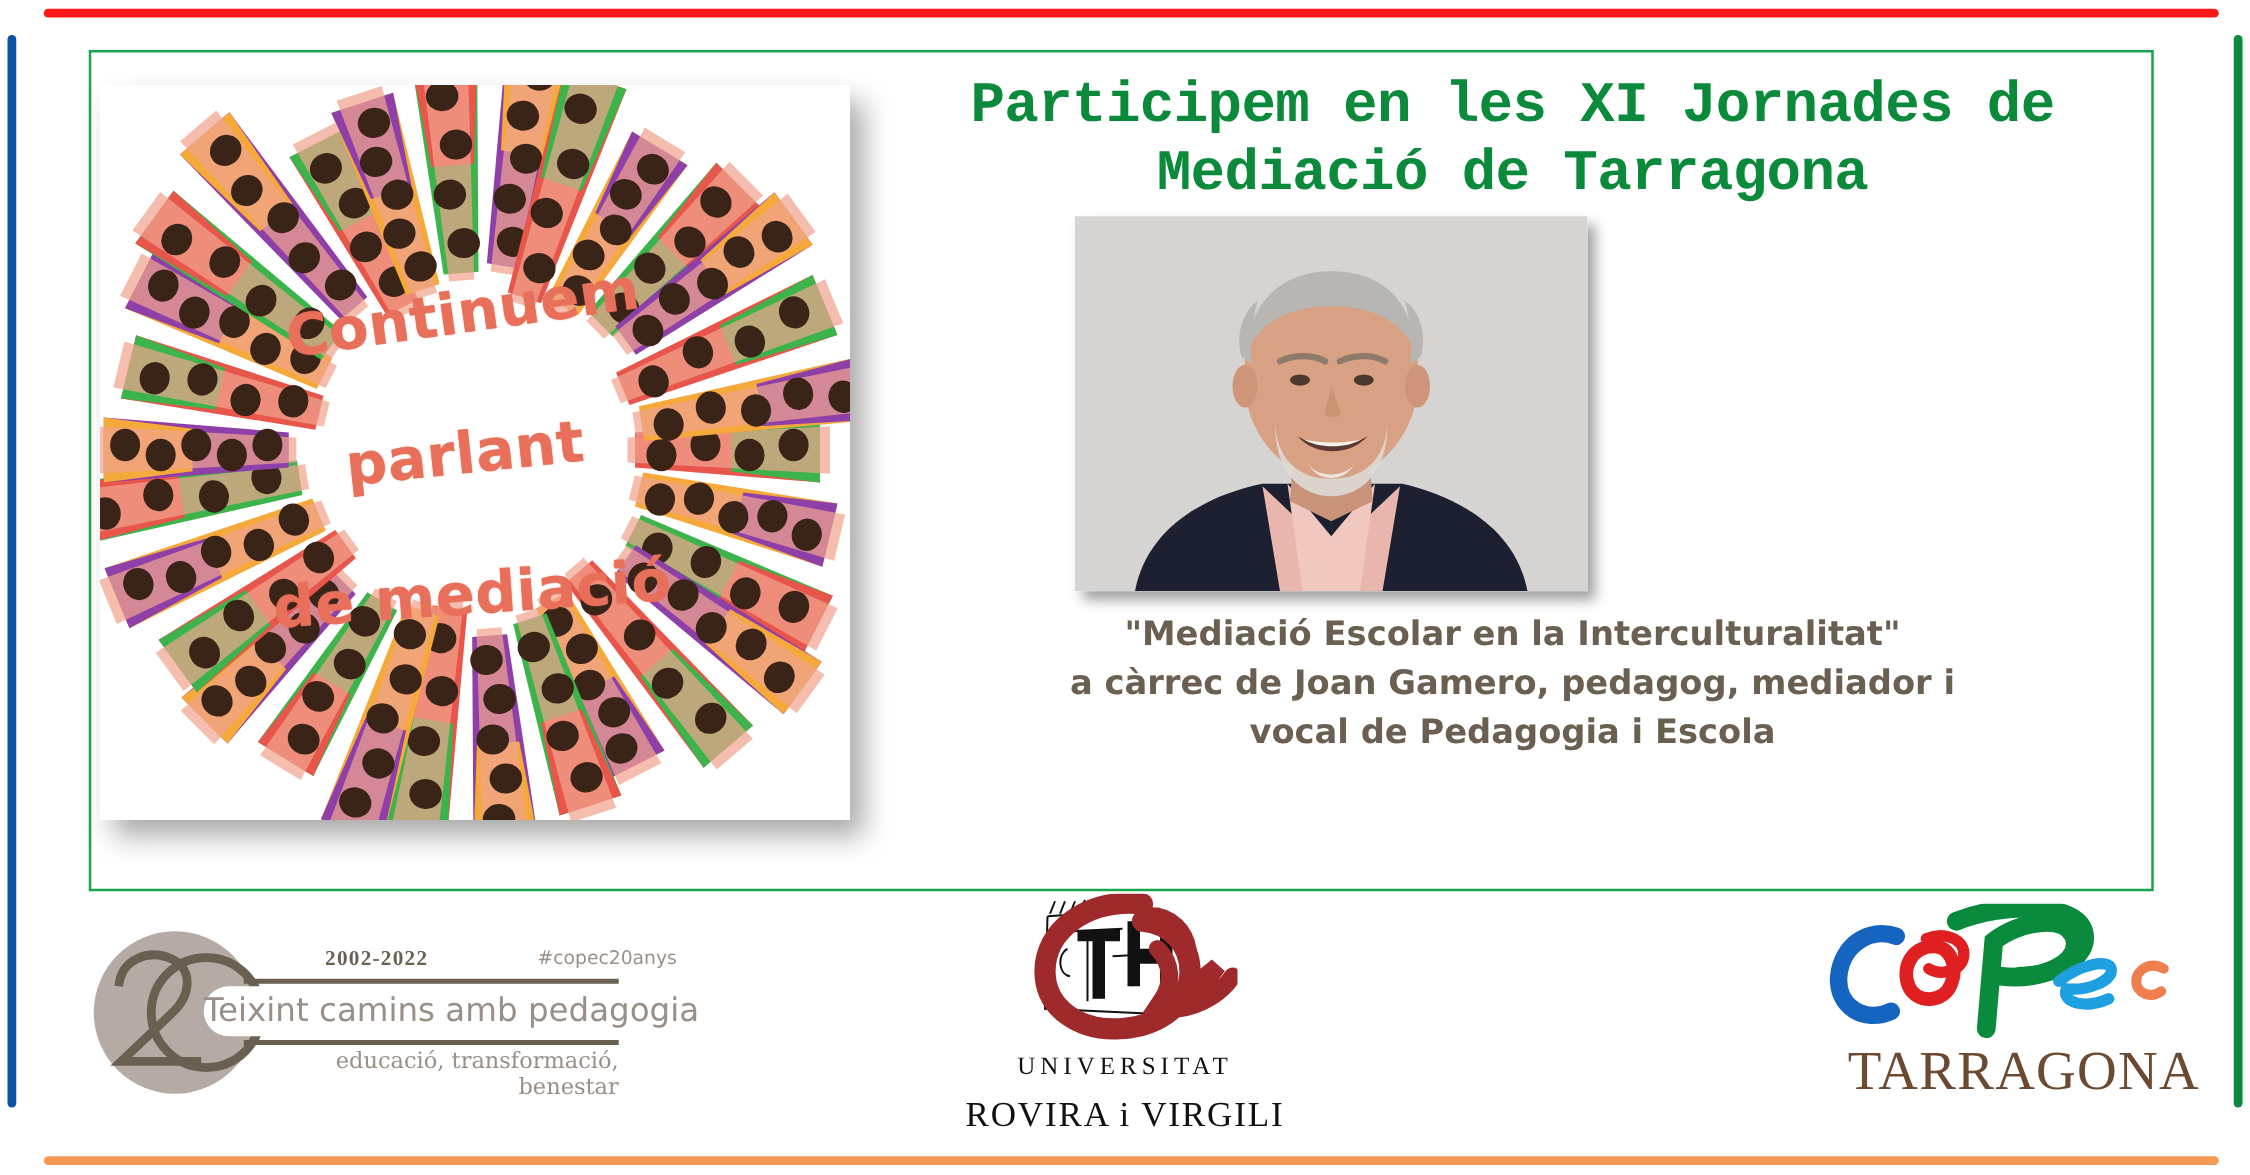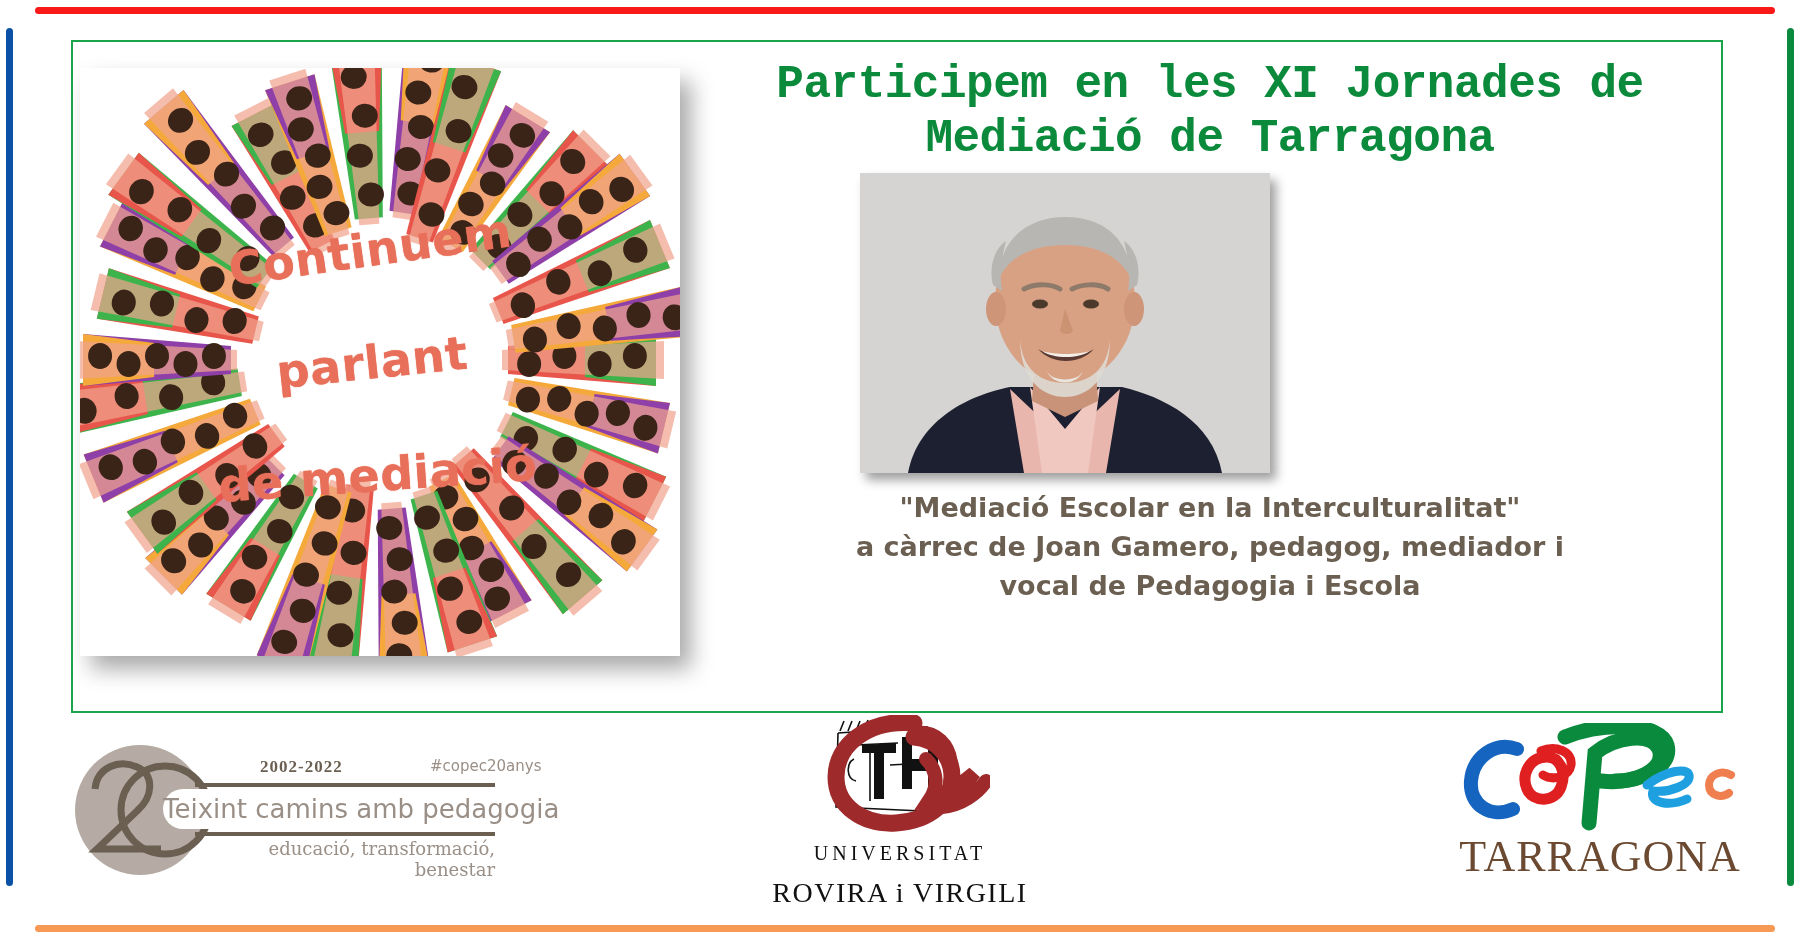--- a/index.html
+++ b/index.html
@@ -243,21 +243,21 @@
     font-family: "Liberation Serif", serif;
     font-size: 28px;
     letter-spacing: 1.5px;
   }
 
   
   .logo-copectgn {
     position: absolute;
     left: 1440px; top: 8px;
     width: 320px; height: 180px;
-    text-align: center;
+    text-align: right;
   }
   .ct-mark {
     position: absolute;
     left: 50%; top: 0;
     transform: translateX(-50%);
     width: 290px; height: 110px;
   }
   .ct-word {
     position: absolute;
     left: 0; top: 108px; width: 320px;

